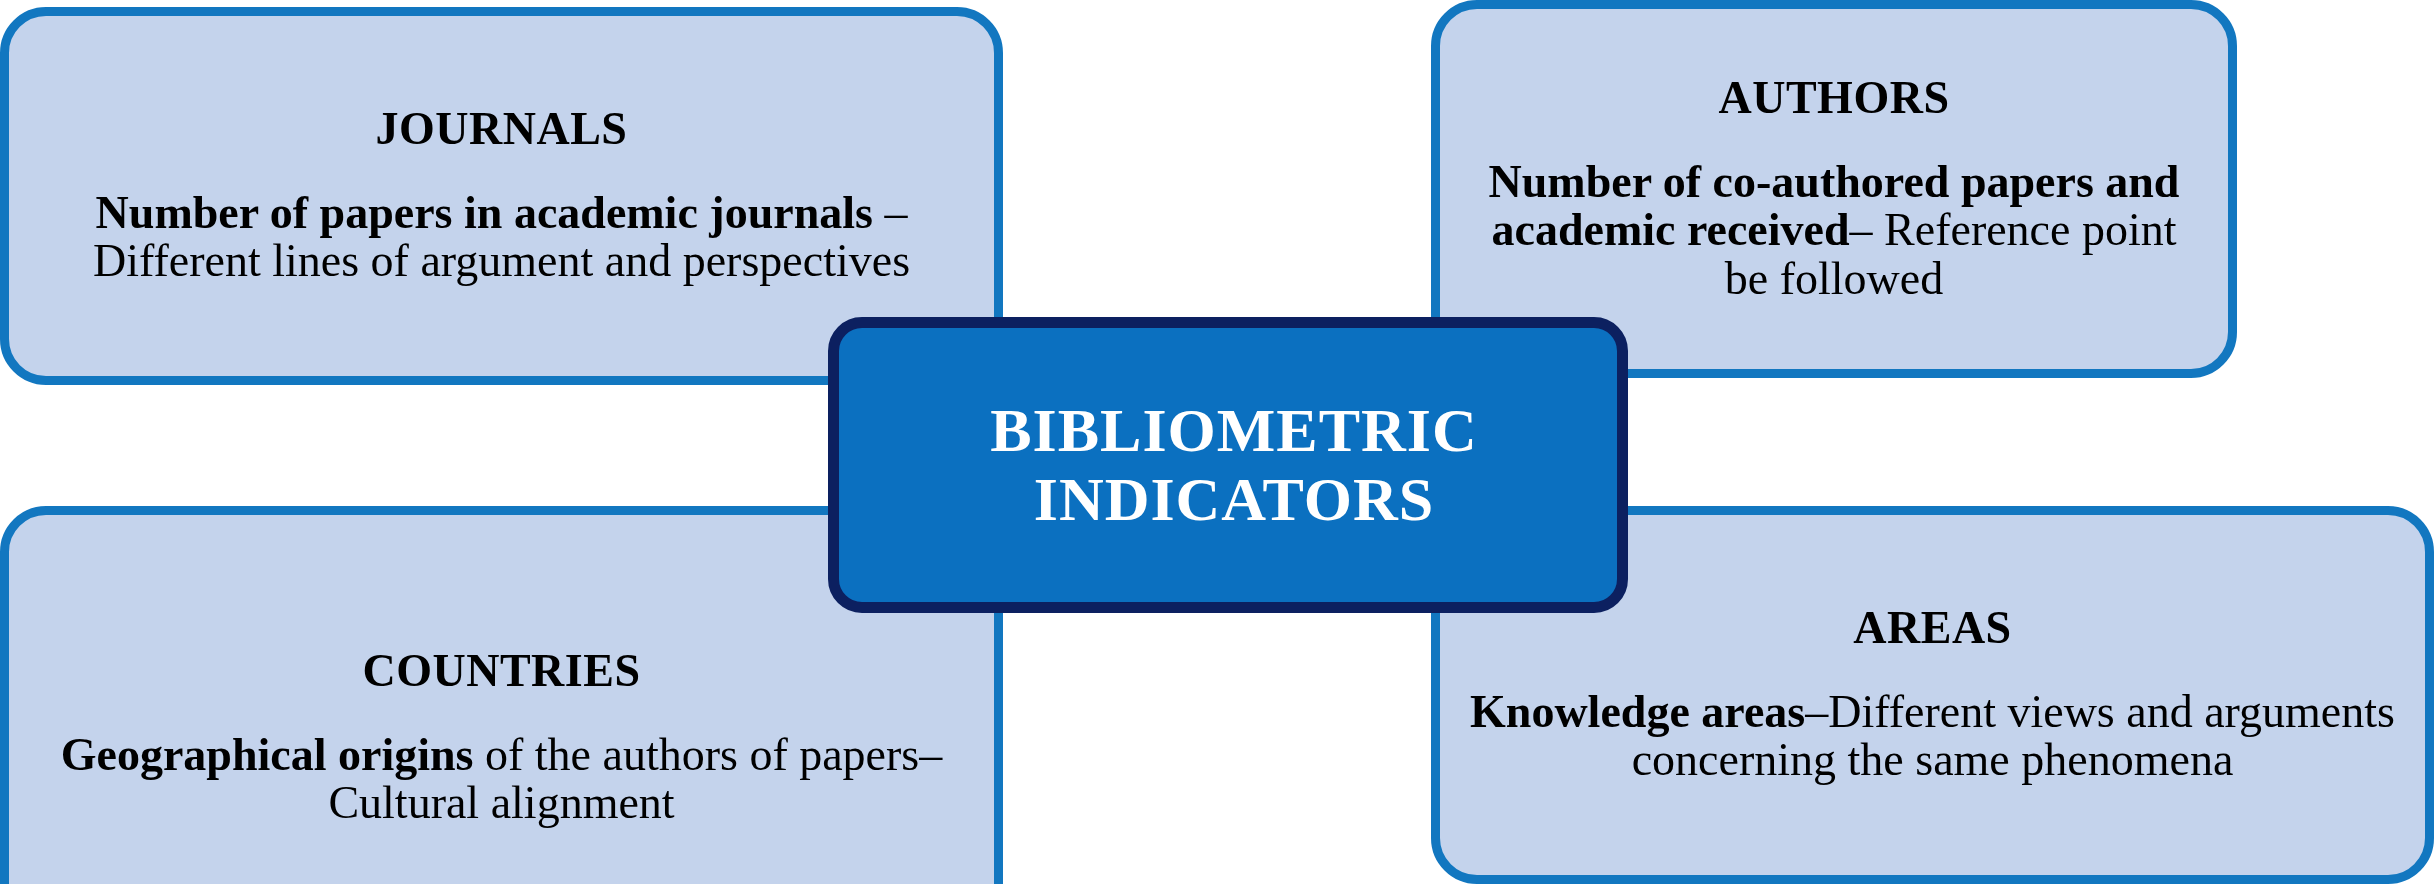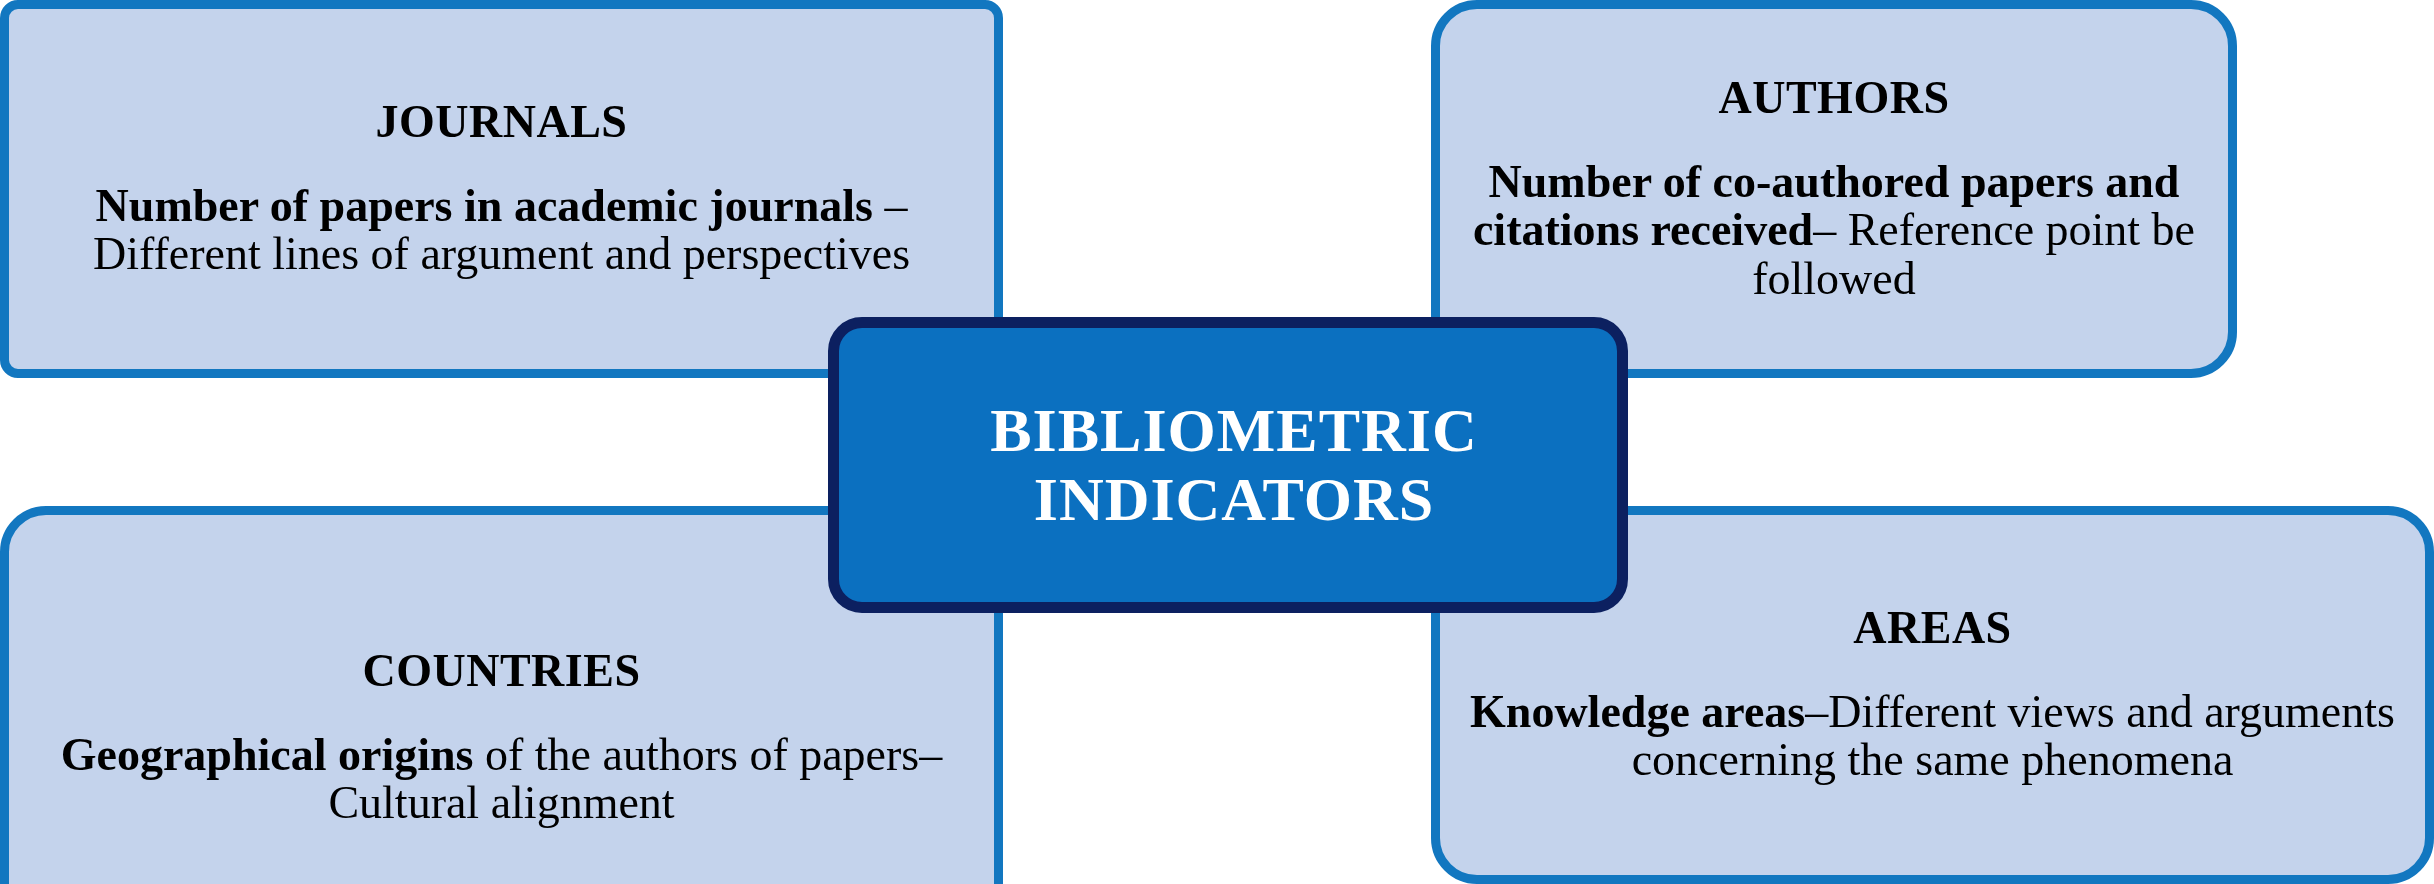--- a/index.html
+++ b/index.html
@@ -44,21 +44,21 @@
   }
   .quad .body {
     font-size: 46px;
     line-height: 1.05;
     max-width: 100%;
     margin-top: 36px;
   }
   .quad .body b { font-weight: bold; }
 
   
-  #box-journals  { left: 0px;    top: 0px;   width: 1003px; height: 378px; border-radius: 18px; }
+  #box-journals  { left: 0px;    top: 7px;   width: 1003px; height: 378px; }
   #box-authors   { left: 1431px; top: 0px;   width: 806px; height: 378px; }
   #box-countries { left: 0px;    top: 506px; width: 1003px; height: 464px; }
   #box-areas     { left: 1431px; top: 506px; width: 1003px; height: 378px; }
 
   
   #box-center {
     position: absolute;
     box-sizing: border-box;
     left: 828px;
     top: 317px;
@@ -89,21 +89,21 @@
 
 <div id="diagram">
 
   <div class="quad" id="box-journals">
     <div class="heading">JOURNALS</div>
     <div class="body"><b>Number of papers in academic journals</b><span> – Different lines of argument and perspectives</span></div>
   </div>
 
   <div class="quad" id="box-authors">
     <div class="heading">AUTHORS</div>
-    <div class="body"><b>Number of co-authored papers and citations received</b><span>– Reference point be followed</span></div>
+    <div class="body"><b>Number of co-authored papers and academic received</b><span>– Reference point be followed</span></div>
   </div>
 
   <div class="quad" id="box-countries">
     <div class="heading">COUNTRIES</div>
     <div class="body"><b>Geographical origins</b><span> of the authors of papers–Cultural alignment</span></div>
   </div>
 
   <div class="quad" id="box-areas">
     <div class="heading">AREAS</div>
     <div class="body"><b>Knowledge areas</b><span>–Different views and arguments concerning the same phenomena</span></div>

